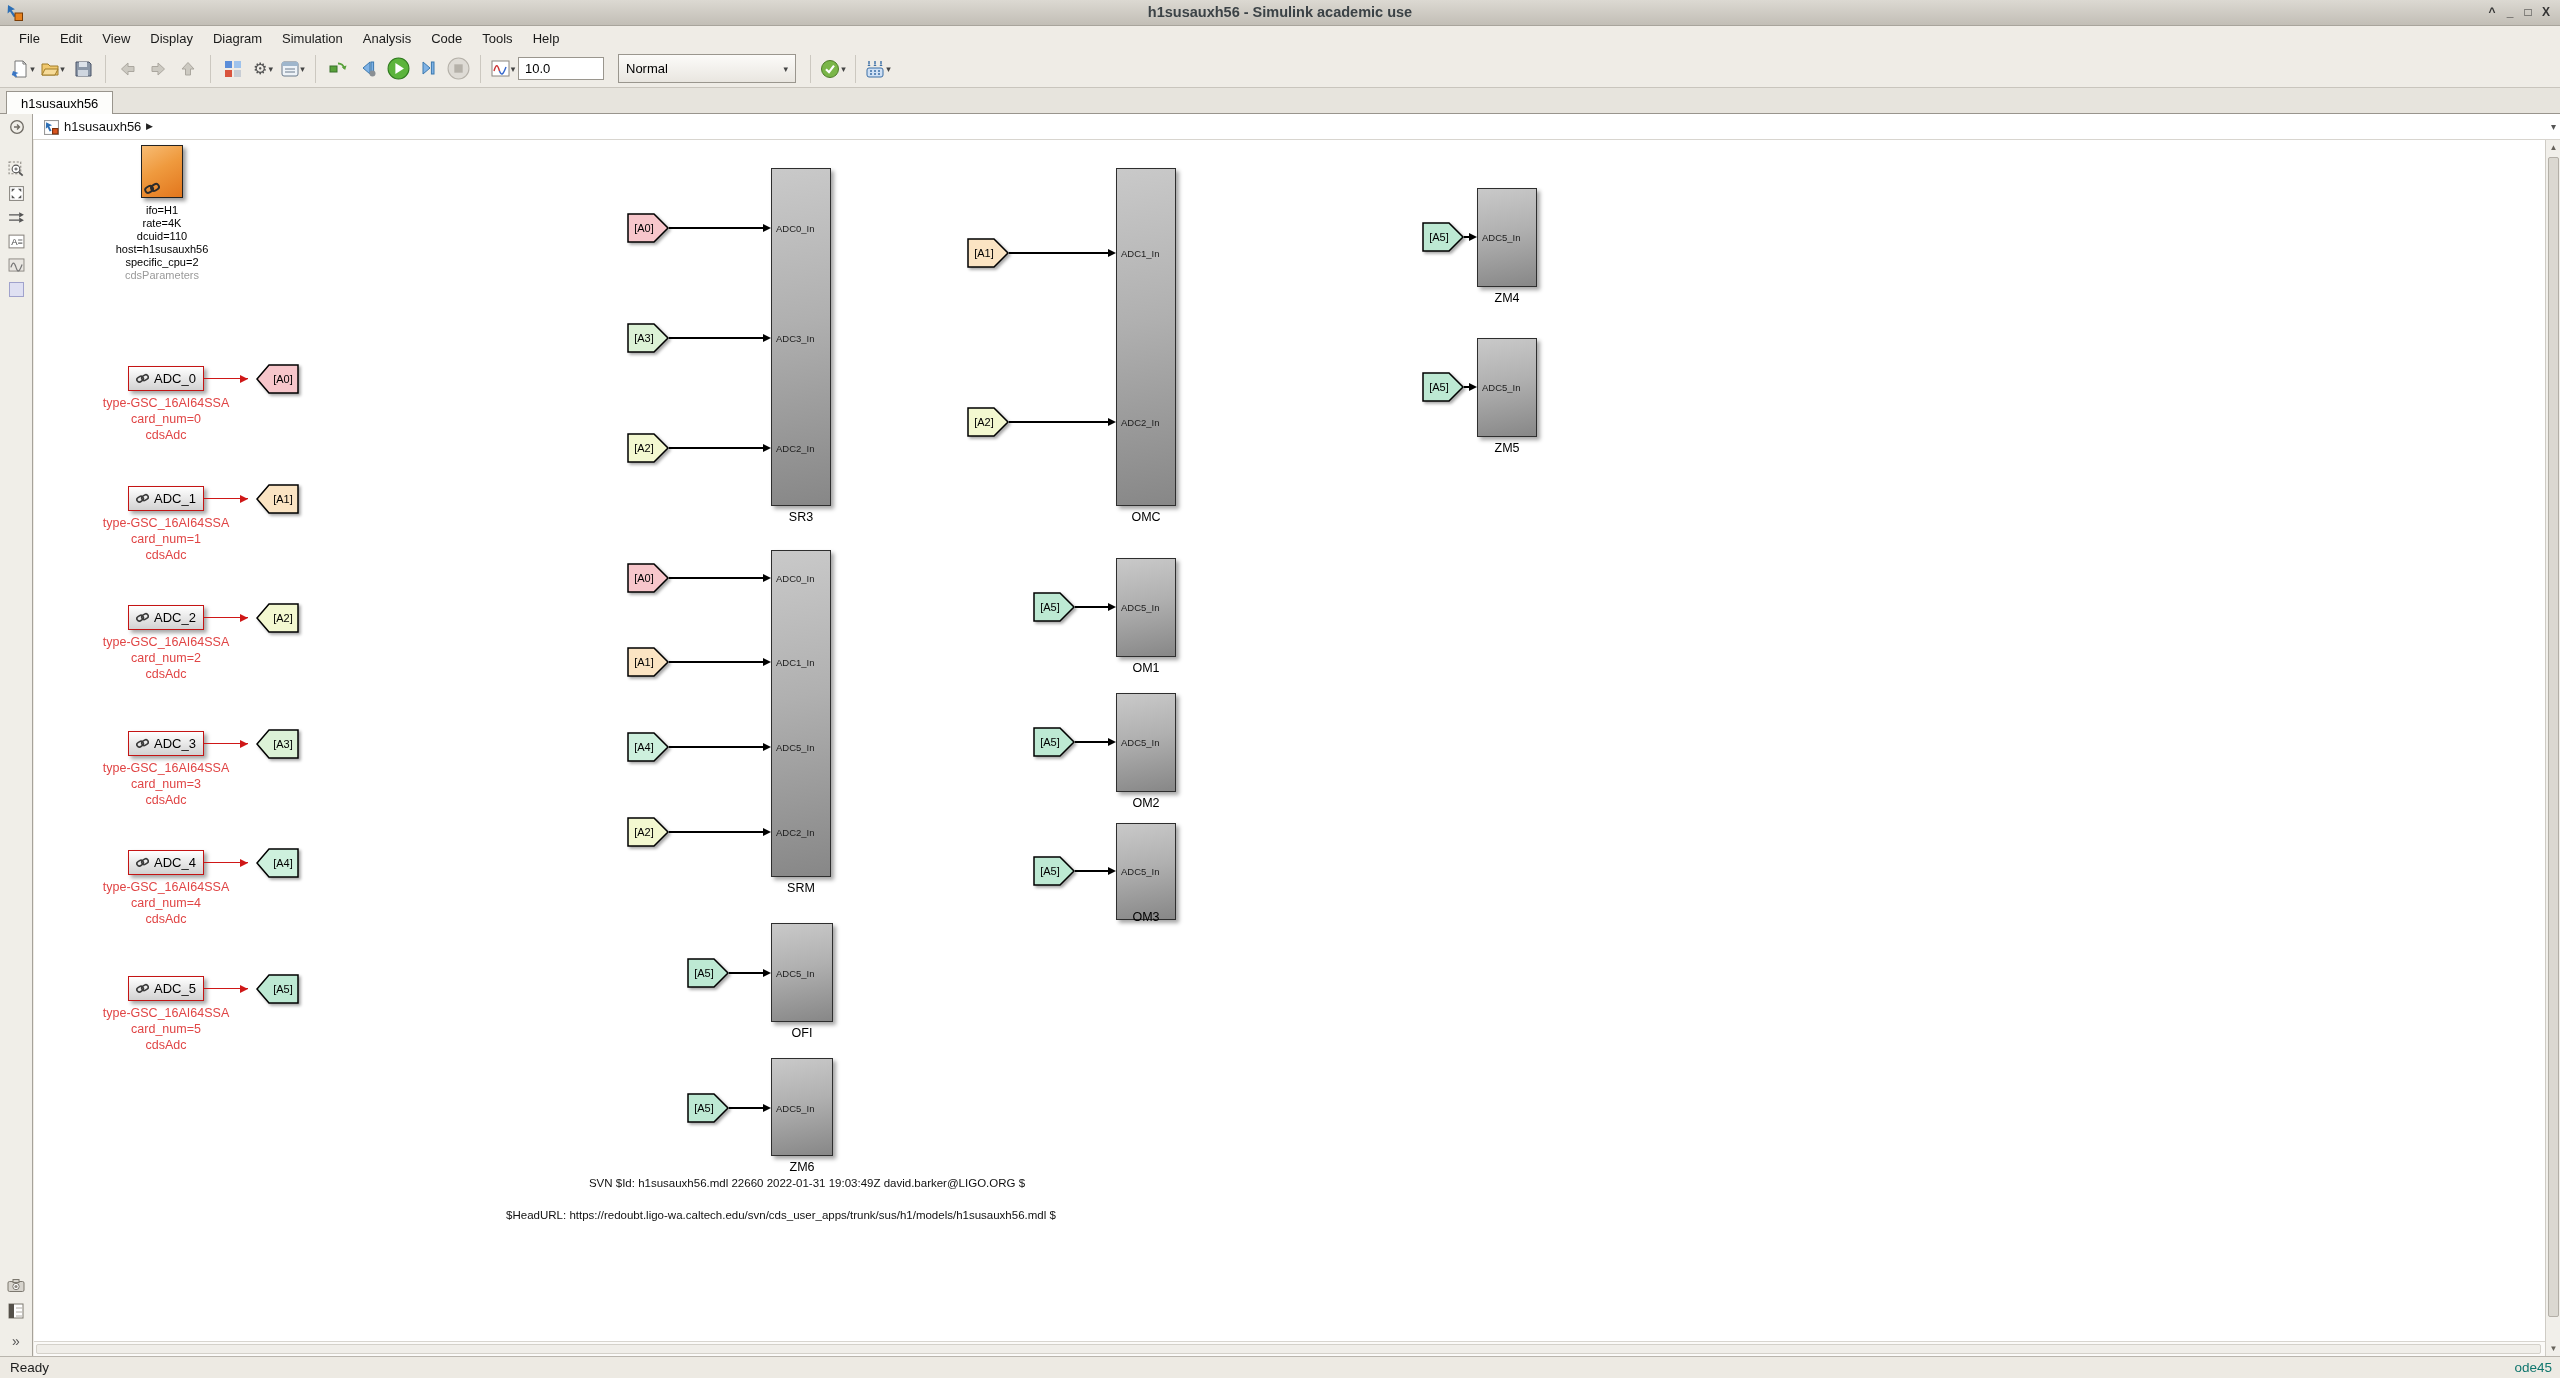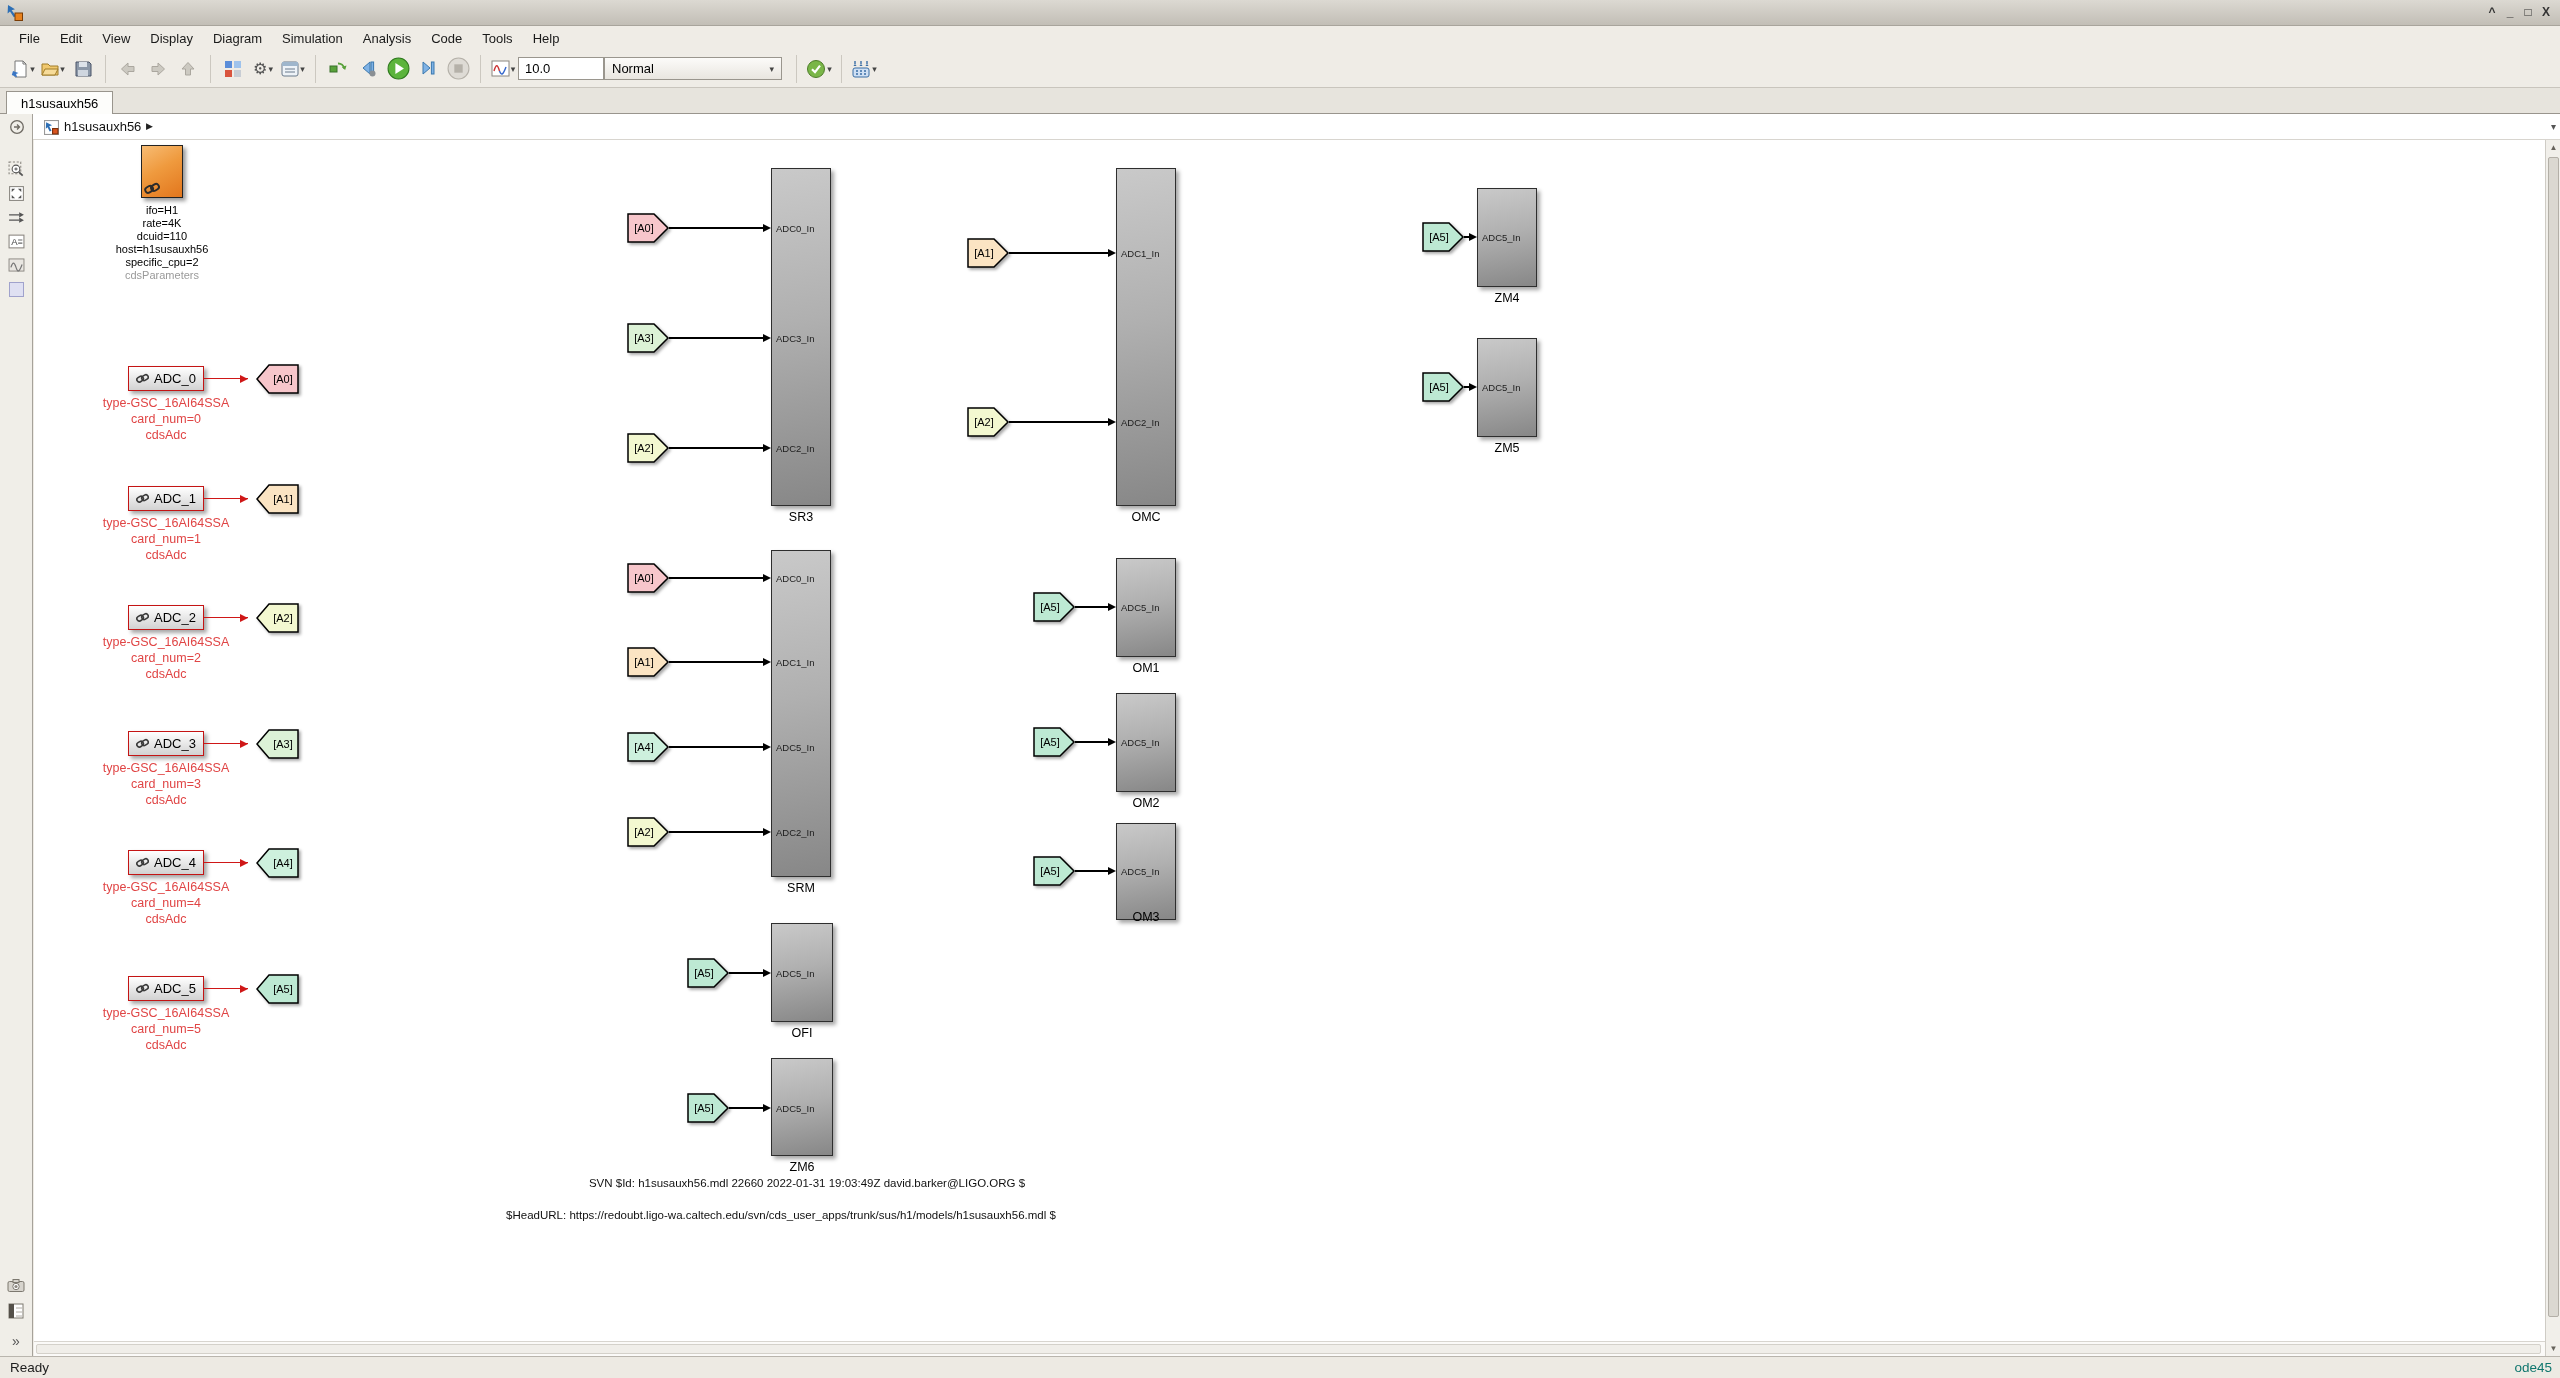--- a/index.html
+++ b/index.html
@@ -9,21 +9,21 @@
   #titlebar{position:absolute;left:0;top:0;width:2560px;height:26px;background:linear-gradient(#dcd9d2,#c2beb6);border-bottom:1px solid #a8a49c}
   #title{position:absolute;left:0;right:0;top:4px;text-align:center;font-size:14.5px;font-weight:bold;color:#3b4246}
   .winbtn{position:absolute;top:3px;width:16px;height:18px;text-align:center;font-size:12px;font-weight:bold;color:#333;line-height:18px}
   #menubar{position:absolute;left:0;top:26px;width:2552px;height:24px;background:#efece6;display:flex;align-items:center;padding-left:10px;gap:2px}
   .menu-item{font-size:13px;color:#1a1a1a;padding:3px 9px}
   #toolbar{position:absolute;left:0;top:50px;width:2560px;height:38px;background:#efece6;border-bottom:1px solid #c9c5bd;display:flex;align-items:center;padding-left:8px}
   .tbtn{height:28px;min-width:28px;display:flex;align-items:center;justify-content:center;margin:0 1px;border-radius:3px}
   .caret{font-size:9px;color:#444;margin-left:1px}
   .tsep{width:1px;height:28px;background:#ccc8c0;margin:0 7px}
   #sim-time{width:86px;height:23px;border:1px solid #9a968e;background:#fff;font-size:13px;padding-left:6px;font-family:inherit}
-  #sim-mode{width:178px;height:23px;border:1px solid #9a968e;background:linear-gradient(#fcfbf9,#e9e6e0);font-size:13px;display:flex;align-items:center;justify-content:space-between;padding:0 7px;}
+  #sim-mode{width:178px;height:29px;border:1px solid #9a968e;background:linear-gradient(#fcfbf9,#e9e6e0);font-size:13px;display:flex;align-items:center;justify-content:space-between;padding:0 7px;margin-left:14px}
   
   #tabbar{position:absolute;left:0;top:88px;width:2560px;height:26px;background:#e7e4dd;border-bottom:1px solid #99958d}
   #tab{position:absolute;left:6px;top:3px;height:23px;background:#fdfdfb;border:1px solid #99958d;border-bottom:none;padding:0 14px;font-size:13px;display:flex;align-items:center}
   #crumbbar{position:absolute;left:0;top:114px;width:2560px;height:26px;background:#fff;border-bottom:1px solid #d8d5cf}
   #crumb-gutter{position:absolute;left:0;top:0;width:33px;height:26px;background:#f0eee8;border-right:1px solid #a6a29a}
   
   #palette{position:absolute;left:0;top:140px;width:33px;height:1216px;background:#f0eee8;border-right:1px solid #a6a29a}
   .pal-icon{position:absolute;left:7px;width:18px;height:18px;display:flex;align-items:center;justify-content:center}
   #canvas{position:absolute;left:34px;top:140px;width:2511px;height:1201px;background:#fff;overflow:hidden}
   
@@ -56,20 +56,21 @@
   .footer-ann{position:absolute;transform:translateX(-50%);font-size:11.5px;color:#111;white-space:nowrap}
 </style>
 </head>
 <body>
 
 <div id="titlebar">
   <svg class="abs" style="left:6px;top:4px" width="18" height="18" viewBox="0 0 18 18">
     <path d="M2 1l7 4.2-3.4 1L10 12l-2.2 1.2L4 7.5 1.6 9.6z" fill="#2d6fb5"></path>
     <rect x="9" y="9" width="7.5" height="7.5" fill="#e8821e" stroke="#7a3c05"></rect>
   </svg>
+  <div id="title">h1susauxh56 - Simulink academic use</div>
   <span class="winbtn" style="right:60px">^</span>
   <span class="winbtn" style="right:42px">_</span>
   <span class="winbtn" style="right:24px">□</span>
   <span class="winbtn" style="right:6px">X</span>
 </div>
 
 <div id="menubar">
   <span class="menu-item">File</span>
   <span class="menu-item">Edit</span>
   <span class="menu-item">View</span>

